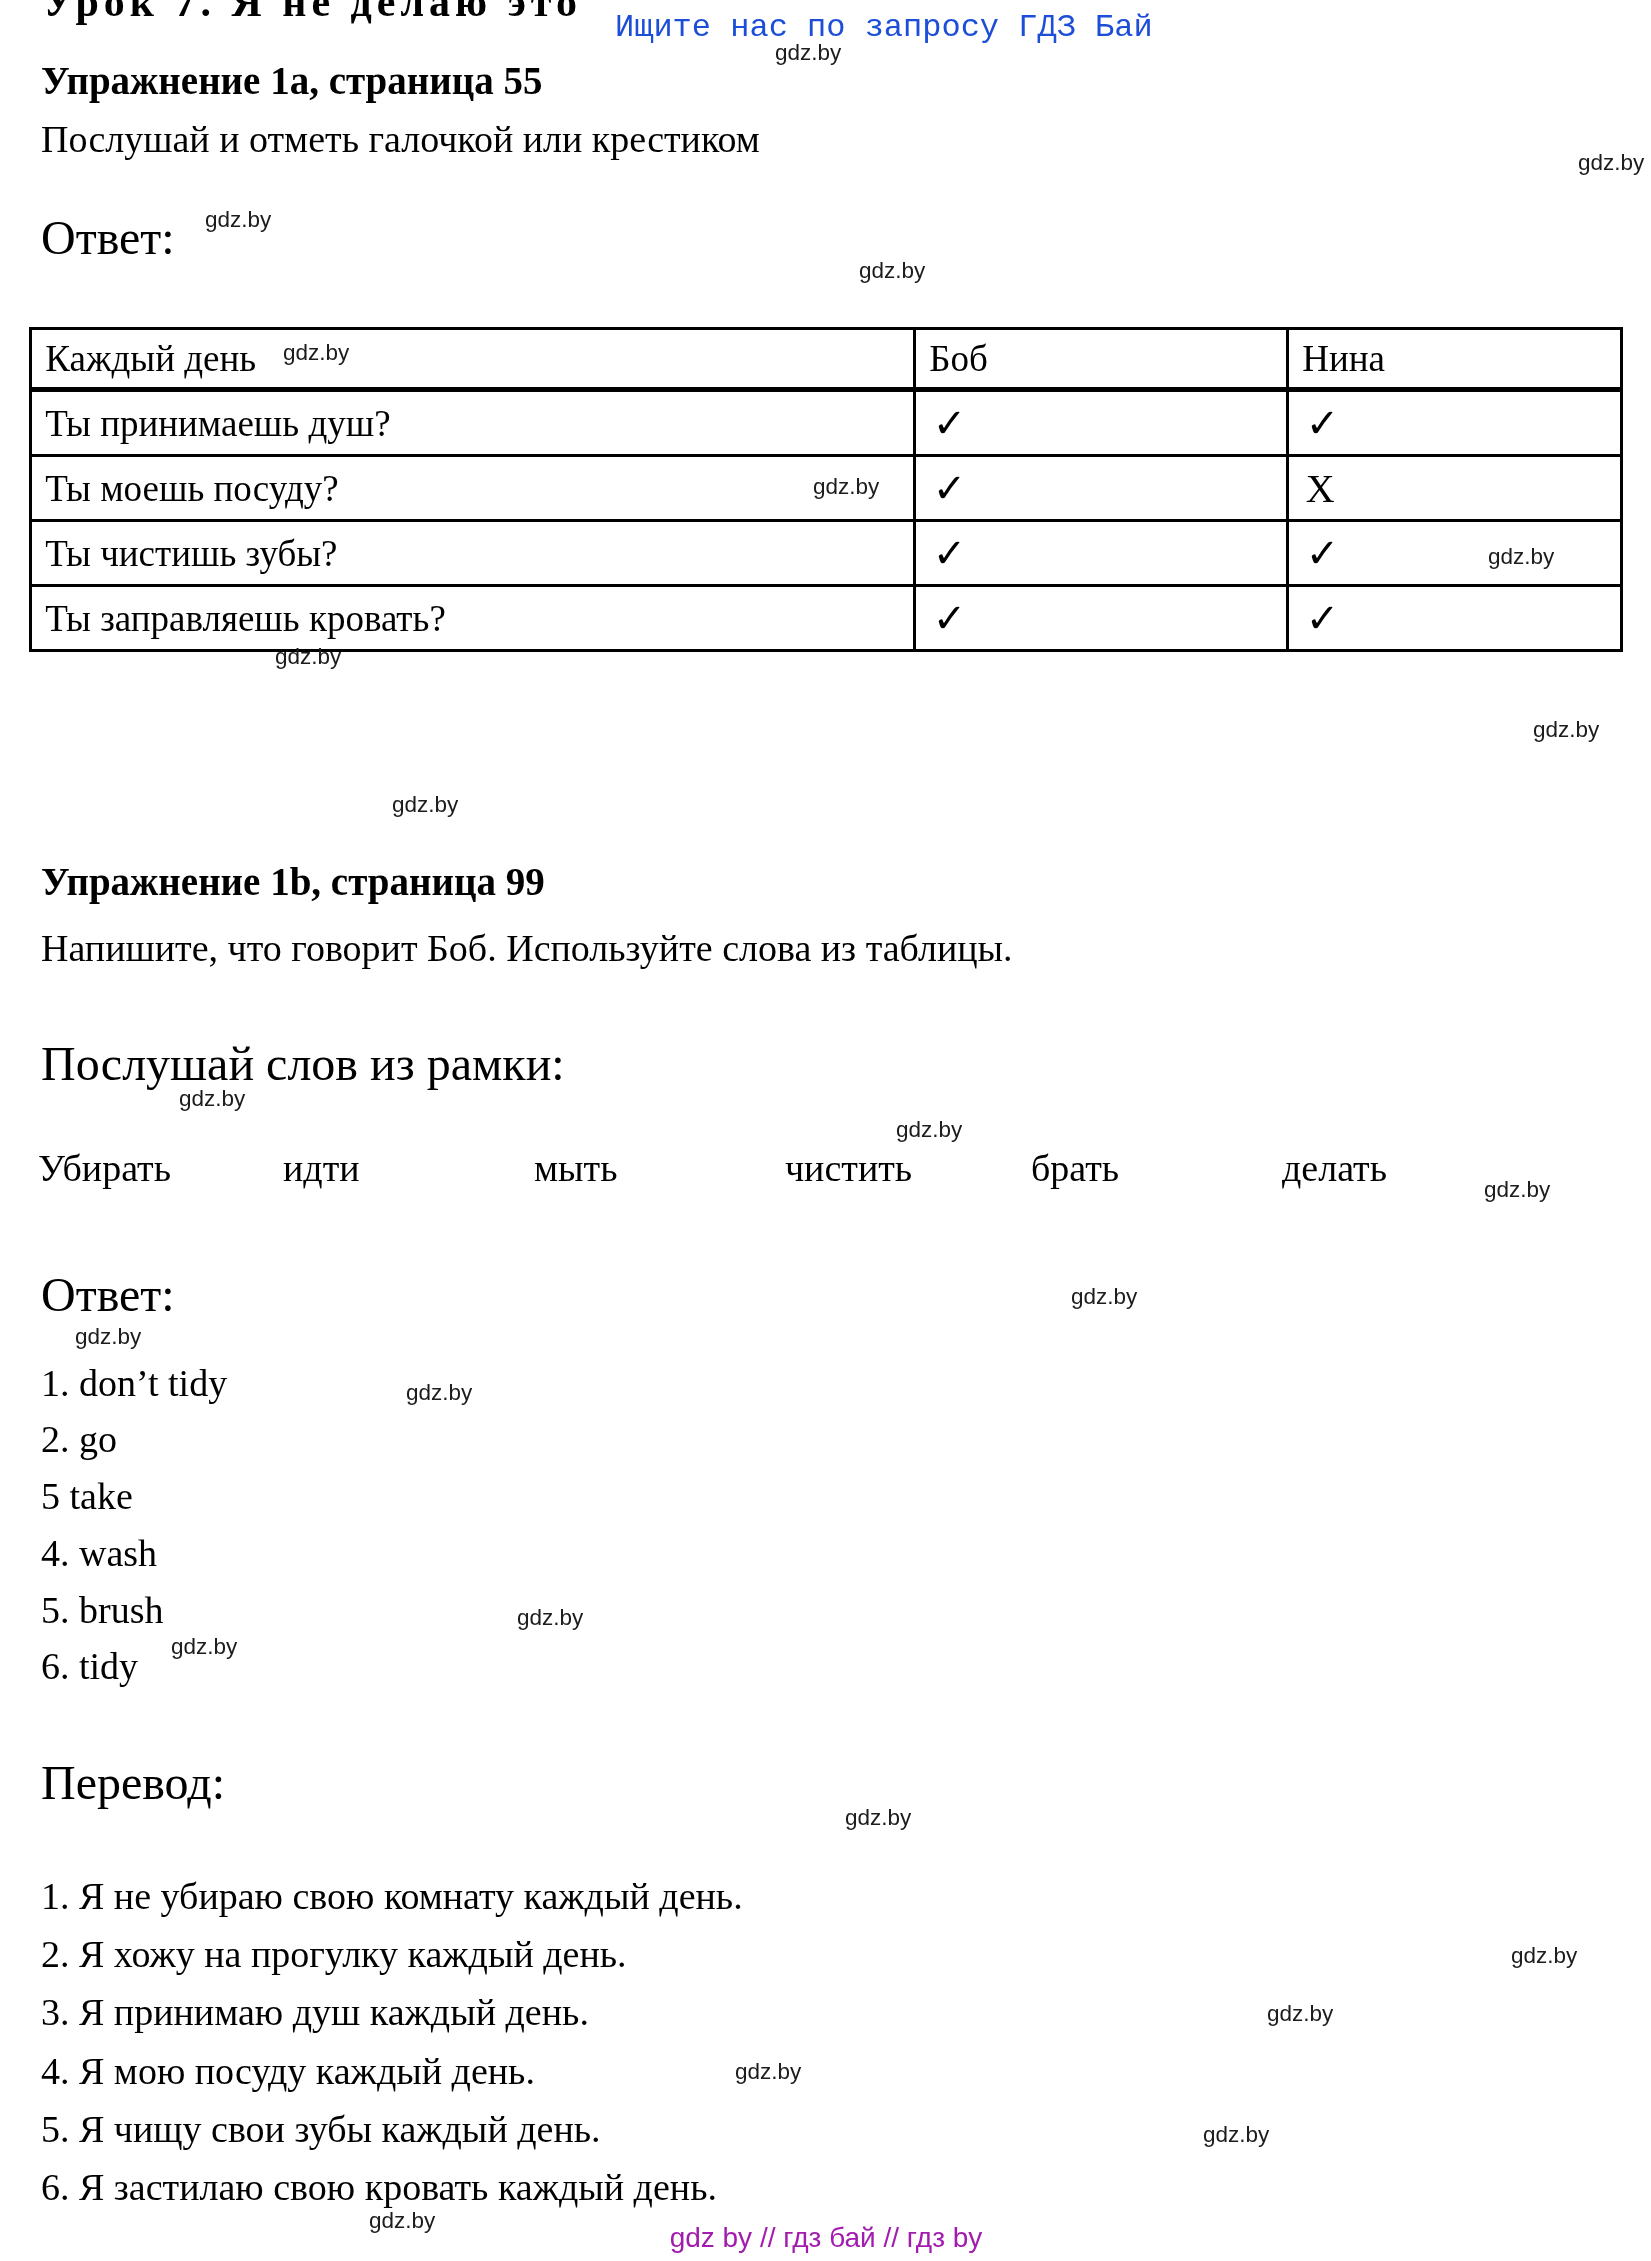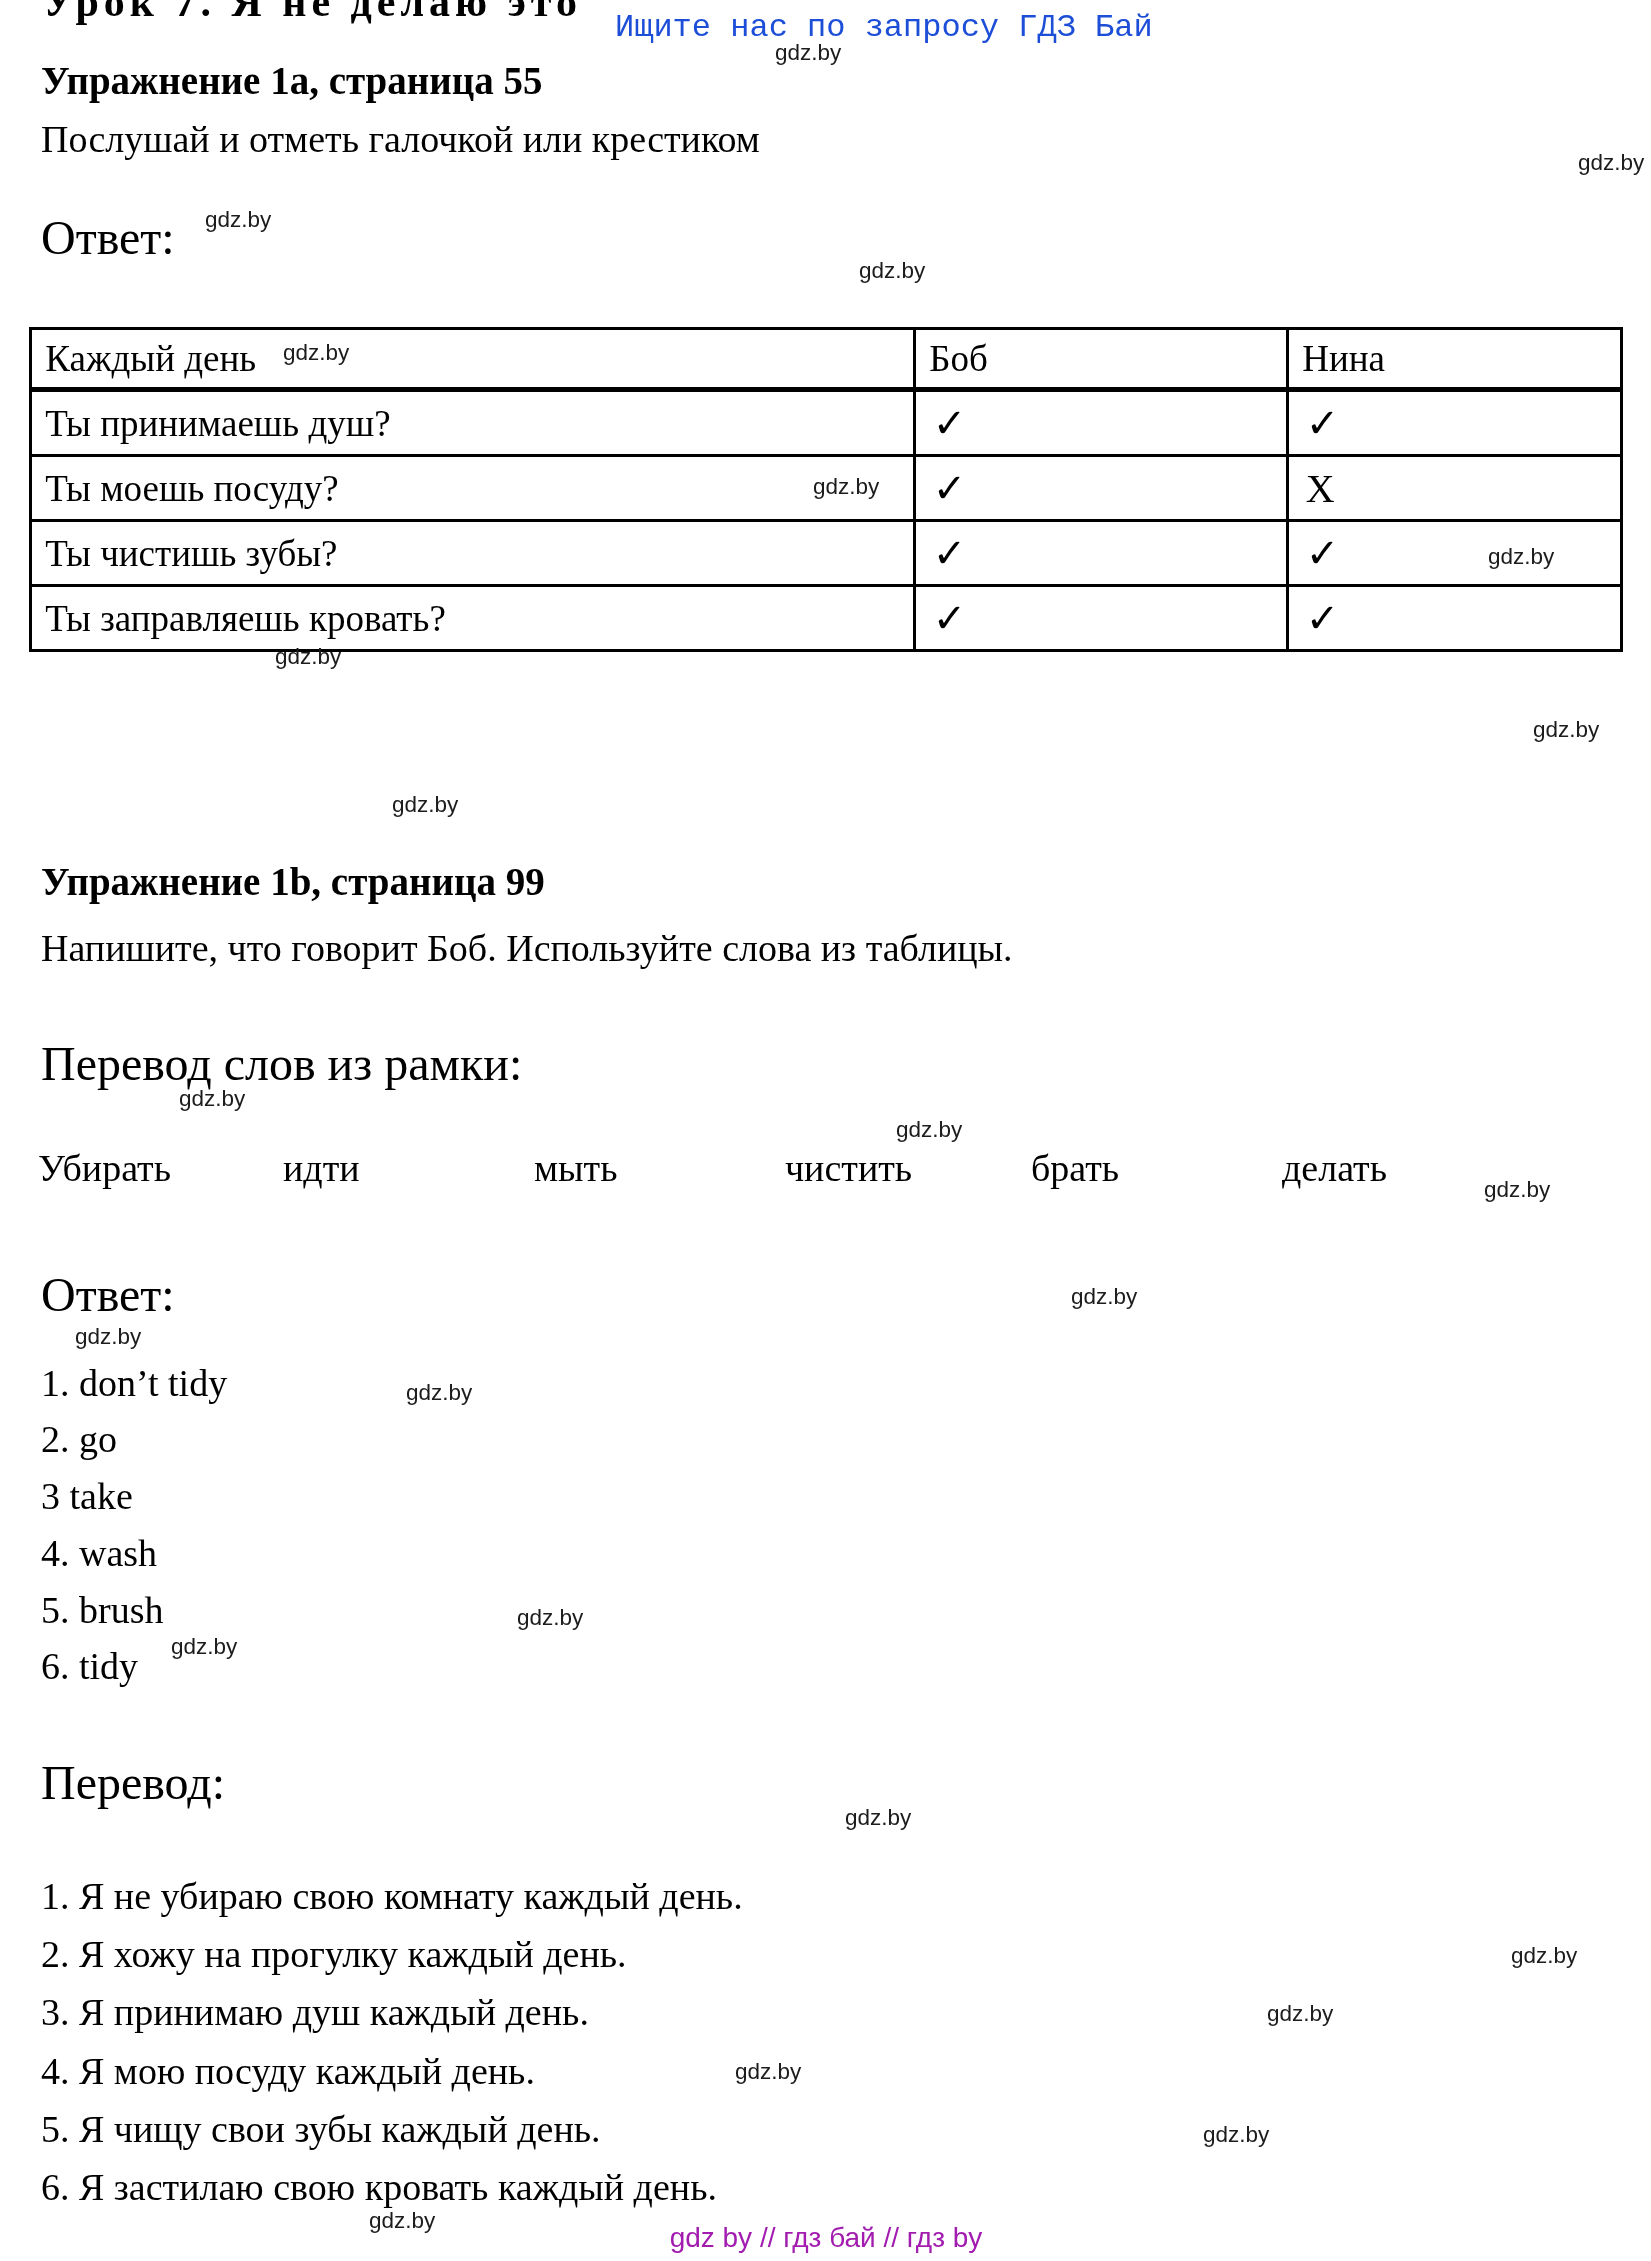--- a/index.html
+++ b/index.html
@@ -95,34 +95,34 @@
   <tr class="row">
     <td>Ты заправляешь кровать?</td>
     <td class="mark">✓</td>
     <td class="mark">✓</td>
   </tr>
 </tbody>
   </table>
 
 <div class="abs bold-title" style="left:41px;top:859px;">Упражнение 1b, страница 99</div>
 <div class="abs serif-line" style="left:41px;top:927px;">Напишите, что говорит Боб. Используйте слова из таблицы.</div>
-<div class="abs label" style="left:41px;top:1036px;">Перевод слов из рамки:</div>
+<div class="abs label" style="left:41px;top:1036px;">Послушай слов из рамки:</div>
 
 <span class="abs word" style="left:38px;top:1146px;text-align:right;">Убирать</span>
 <span class="abs word" style="left:283px;top:1146px;">идти</span>
 <span class="abs word" style="left:534px;top:1146px;">мыть</span>
 <span class="abs word" style="left:785px;top:1146px;">чистить</span>
 <span class="abs word" style="left:1031px;top:1146px;">брать</span>
 <span class="abs word" style="left:1282px;top:1146px;">делать</span>
 
 <div class="abs label" style="left:41px;top:1267px;">Ответ:</div>
 
 <div class="abs list-item" style="left:41px;top:1361px;">1. don’t tidy</div>
 <div class="abs list-item" style="left:41px;top:1417px;">2. go</div>
-<div class="abs list-item" style="left:41px;top:1474px;">3 take</div>
+<div class="abs list-item" style="left:41px;top:1474px;">5 take</div>
 <div class="abs list-item" style="left:41px;top:1531px;">4. wash</div>
 <div class="abs list-item" style="left:41px;top:1588px;">5. brush</div>
 <div class="abs list-item" style="left:41px;top:1644px;">6. tidy</div>
 
 <div class="abs label" style="left:41px;top:1755px;">Перевод:</div>
 
 <div class="abs tr-item" style="left:41px;top:1874px;">1. Я не убираю свою комнату каждый день.</div>
 <div class="abs tr-item" style="left:41px;top:1932px;">2. Я хожу на прогулку каждый день.</div>
 <div class="abs tr-item" style="left:41px;top:1990px;">3. Я принимаю душ каждый день.</div>
 <div class="abs tr-item" style="left:41px;top:2049px;">4. Я мою посуду каждый день.</div>

